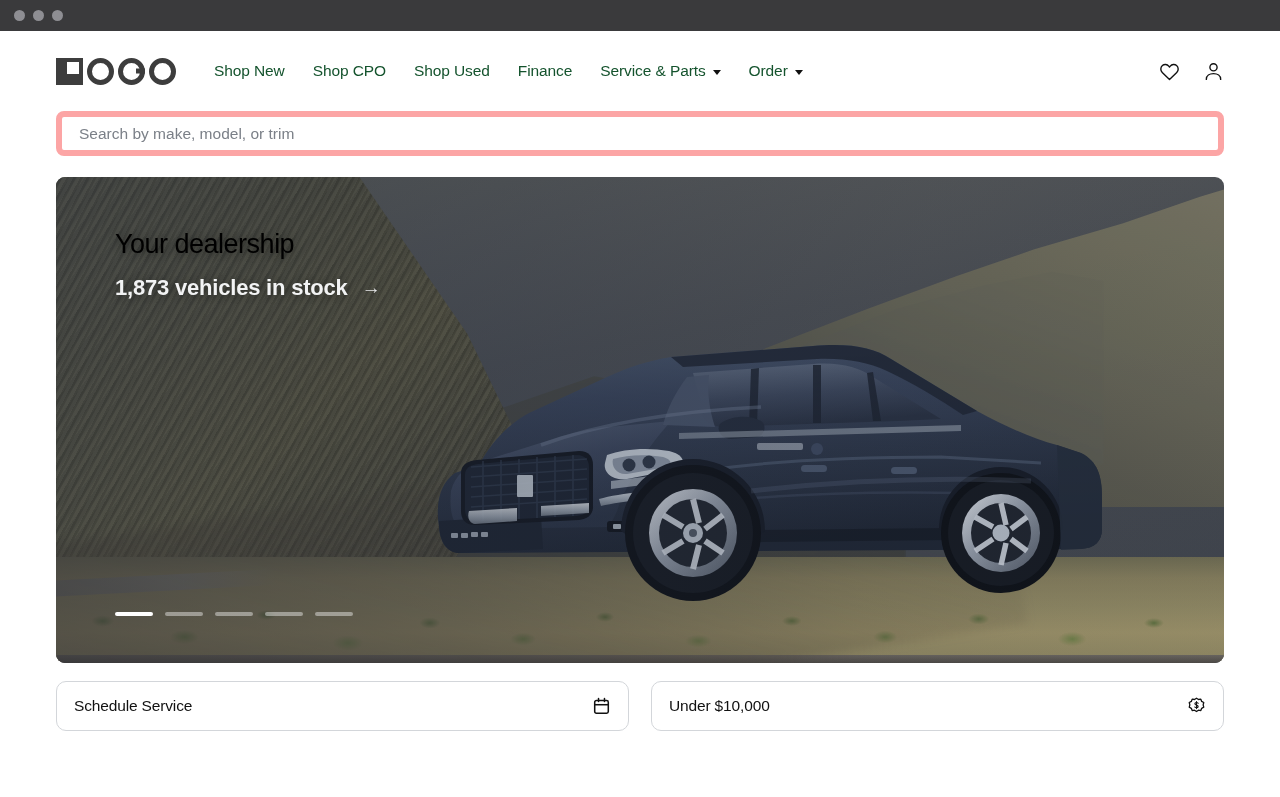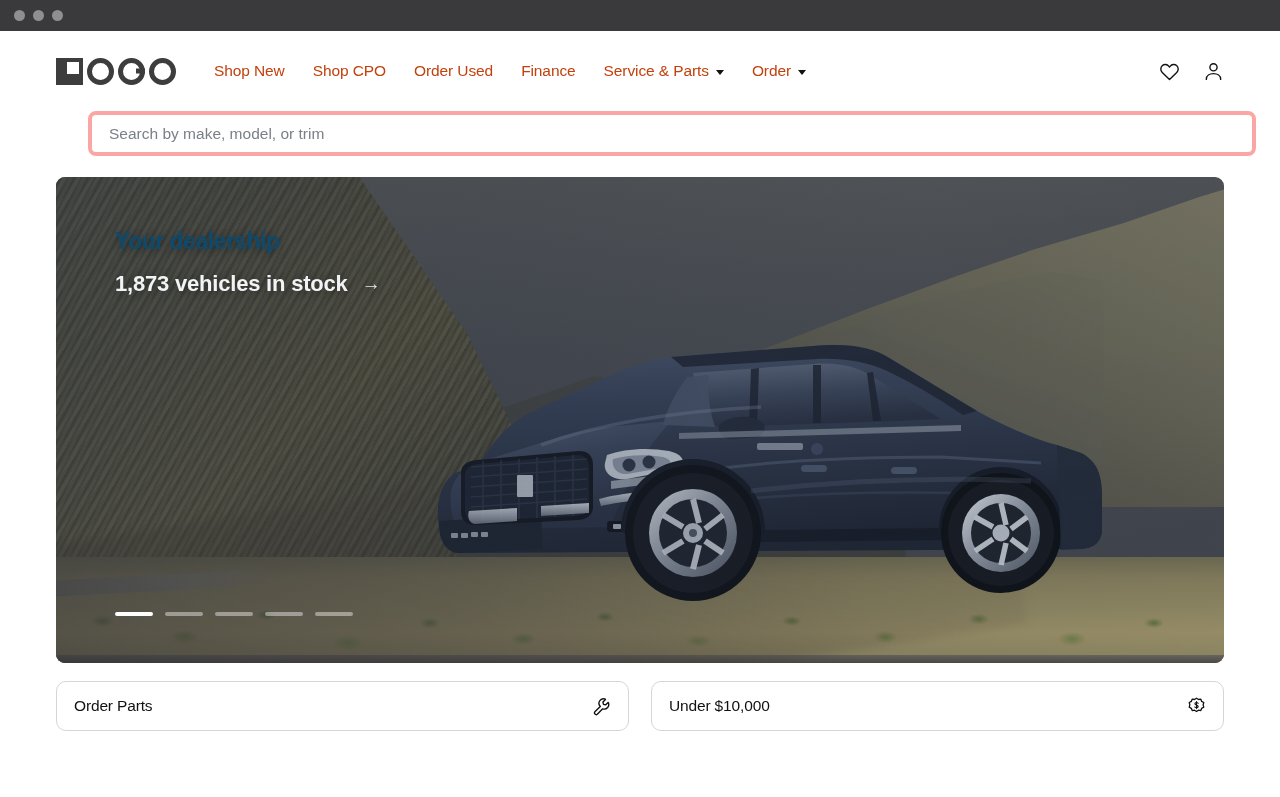--- a/index.html
+++ b/index.html
@@ -94,21 +94,21 @@
   }
 
   .main-nav {
     display: flex;
     align-items: center;
     gap: 28px;
     flex: 1;
   }
   .nav-item {
     font-size: 15.5px;
-    color: #c2410c;
+    color: #14532d;
     cursor: pointer;
     display: flex;
     align-items: center;
     gap: 7px;
     white-space: nowrap;
     letter-spacing: -0.1px;
   }
   .caret {
     width: 0; height: 0;
     border-left: 4.5px solid transparent;
@@ -132,29 +132,28 @@
   }
   .header-icon svg { display: block; }
 
   
   .search-wrap {
     margin-top: 14px;
   }
   .search-input {
     width: 100%;
     height: 45px;
-    border: 4px solid #fca5a5;
+    border: 6px solid #fca5a5;
     border-radius: 8px;
     padding: 0 17px;
     font-size: 15.5px;
     font-family: "Liberation Sans", sans-serif;
     color: #111111;
     background: #ffffff;
     outline: none;
-    margin-left: 32px;
   }
   .search-input::placeholder { color: #7b8088; }
 
   
   .hero {
     margin-top: 21px;
     position: relative;
     width: 1168px;
     height: 486px;
     border-radius: 9px;
@@ -315,23 +314,23 @@
   .suv svg { display: block; width: 100%; height: 100%; }
 
   
   .hero-copy {
     position: absolute;
     left: 59px;
     top: 52px;
     z-index: 6;
   }
   .hero-title {
-    font-size: 23px;
-    font-weight: bold;
-    color: #0c4a6e;
+    font-size: 27px;
+    font-weight: normal;
+    color: #000000;
     letter-spacing: -0.5px;
     line-height: 1.12;
     text-shadow: 0 1px 10px rgba(0,0,0,0.33);
   }
   .hero-sub {
     margin-top: 16px;
     font-size: 22px;
     font-weight: bold;
     color: #f2f3f4;
     letter-spacing: -0.2px;
@@ -421,21 +420,21 @@
       </div>
 
       <nav class="main-nav">
         <div class="nav-item">
           <span>Shop New</span>
         </div>
         <div class="nav-item">
           <span>Shop CPO</span>
         </div>
         <div class="nav-item">
-          <span>Order Used</span>
+          <span>Shop Used</span>
         </div>
         <div class="nav-item">
           <span>Finance</span>
         </div>
         <div class="nav-item">
           <span>Service &amp; Parts</span>
           <span class="caret"></span>
         </div>
         <div class="nav-item">
           <span>Order</span>
@@ -648,29 +647,31 @@
         <span class="slide-dot active"></span>
         <span class="slide-dot"></span>
         <span class="slide-dot"></span>
         <span class="slide-dot"></span>
         <span class="slide-dot"></span>
       </div>
     </section>
 
     <div class="quick-actions">
 
-
       <button class="action-btn">
-        <span class="action-label">Order Parts</span>
+        <span class="action-label">Schedule Service</span>
         <span class="action-icon">
-          <svg width="19" height="19" viewBox="0 0 22 22" fill="none">
-            <path d="M14.6 2.2a5.2 5.2 0 0 0-5 8.7L3.3 17.2a2 2 0 0 0 2.8 2.8l6.3-6.3a5.2 5.2 0 0 0 6.3-7.4l-2.8 2.8-2.6-.6-.6-2.6 2.9-2.9a5.3 5.3 0 0 0-1-.8z" stroke="#111111" stroke-width="1.6" stroke-linejoin="round"></path>
+          <svg width="17" height="18" viewBox="0 0 20 21" fill="none">
+            <rect x="2" y="4" width="16" height="15" rx="2" stroke="#111111" stroke-width="1.8"></rect>
+            <path d="M2 9h16" stroke="#111111" stroke-width="1.8"></path>
+            <path d="M6.5 1.8v3.4M13.5 1.8v3.4" stroke="#111111" stroke-width="1.8" stroke-linecap="round"></path>
           </svg>
         </span>
       </button>
+
 
 
       <button class="action-btn">
         <span class="action-label">Under $10,000</span>
         <span class="action-icon">
           <svg width="19" height="19" viewBox="0 0 22 22" fill="none">
             <path d="M11 1.4l2.3 1.5 2.7-.4 1 2.6 2.4 1.3-.7 2.7.7 2.7-2.4 1.3-1 2.6-2.7-.4L11 16.8l-2.3-1.5-2.7.4-1-2.6-2.4-1.3.7-2.7-.7-2.7 2.4-1.3 1-2.6 2.7.4L11 1.4z" stroke="#111111" stroke-width="1.5" stroke-linejoin="round"></path>
             <path d="M11 5.2v8.2M12.9 7.3c-.4-.6-1.1-.9-1.9-.9-1.1 0-1.9.6-1.9 1.5 0 2 3.8 1 3.8 3.1 0 .9-.8 1.5-1.9 1.5-.9 0-1.6-.3-2-.9" stroke="#111111" stroke-width="1.3" stroke-linecap="round"></path>
           </svg>
         </span>

